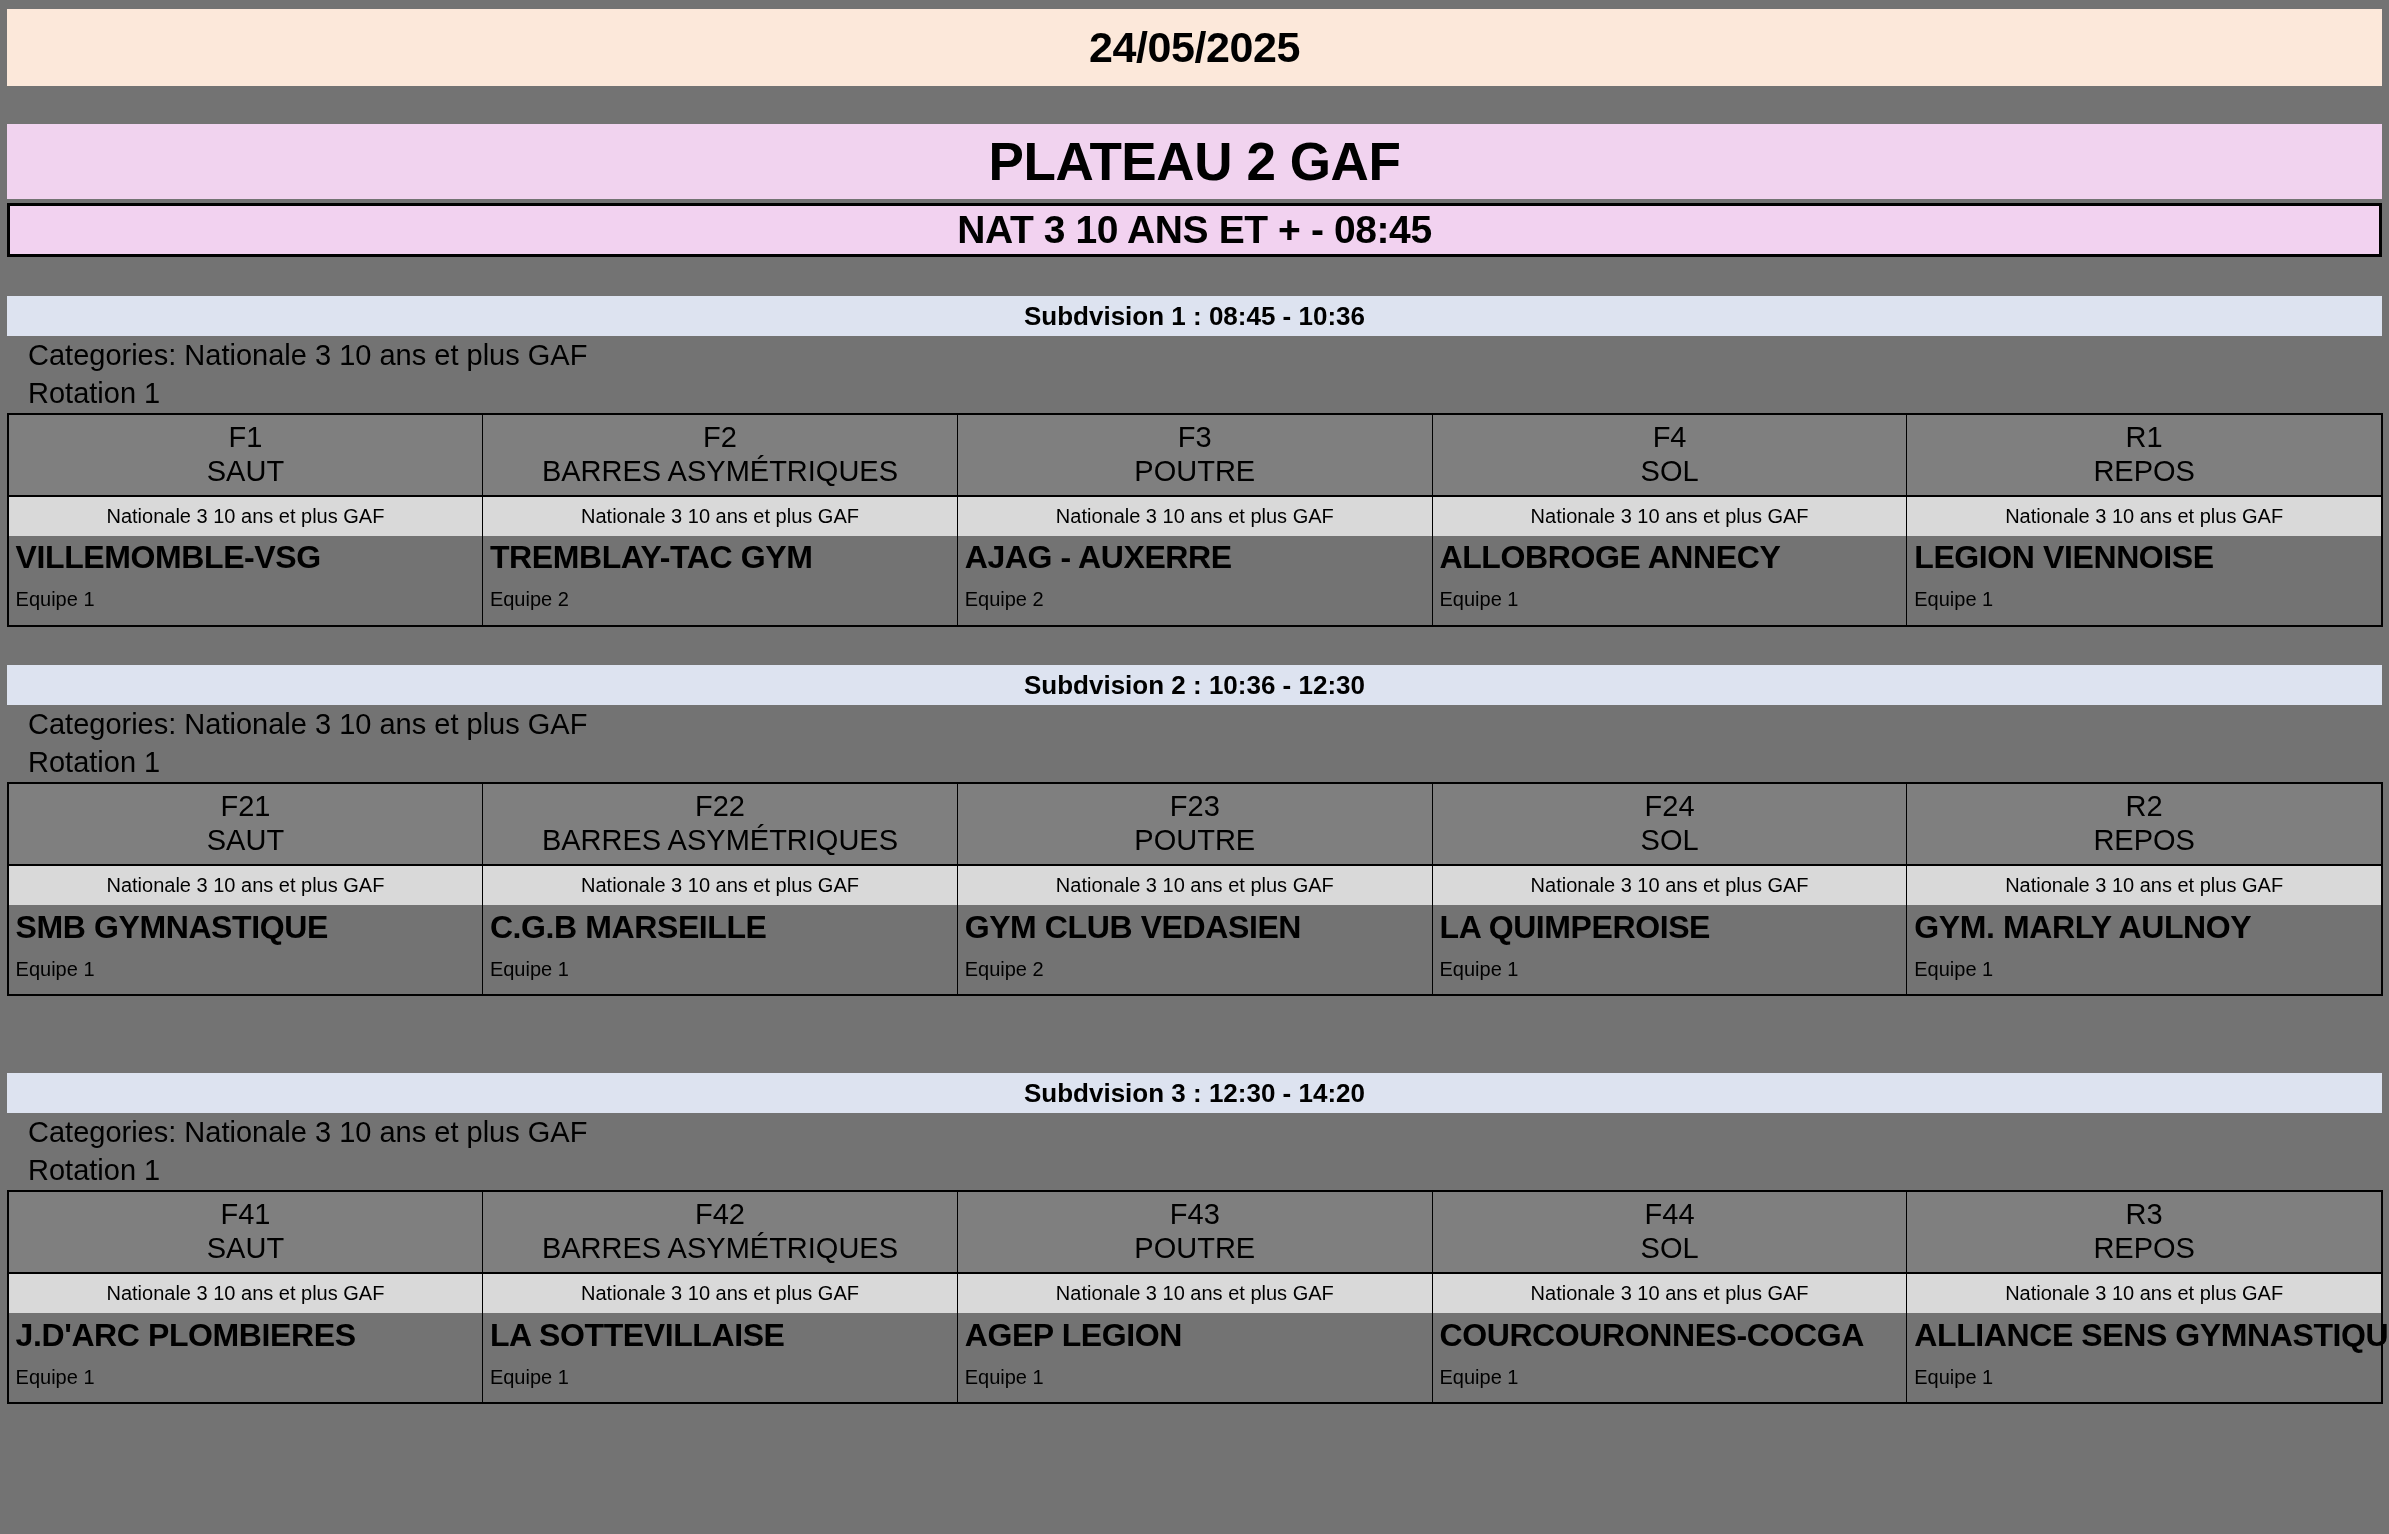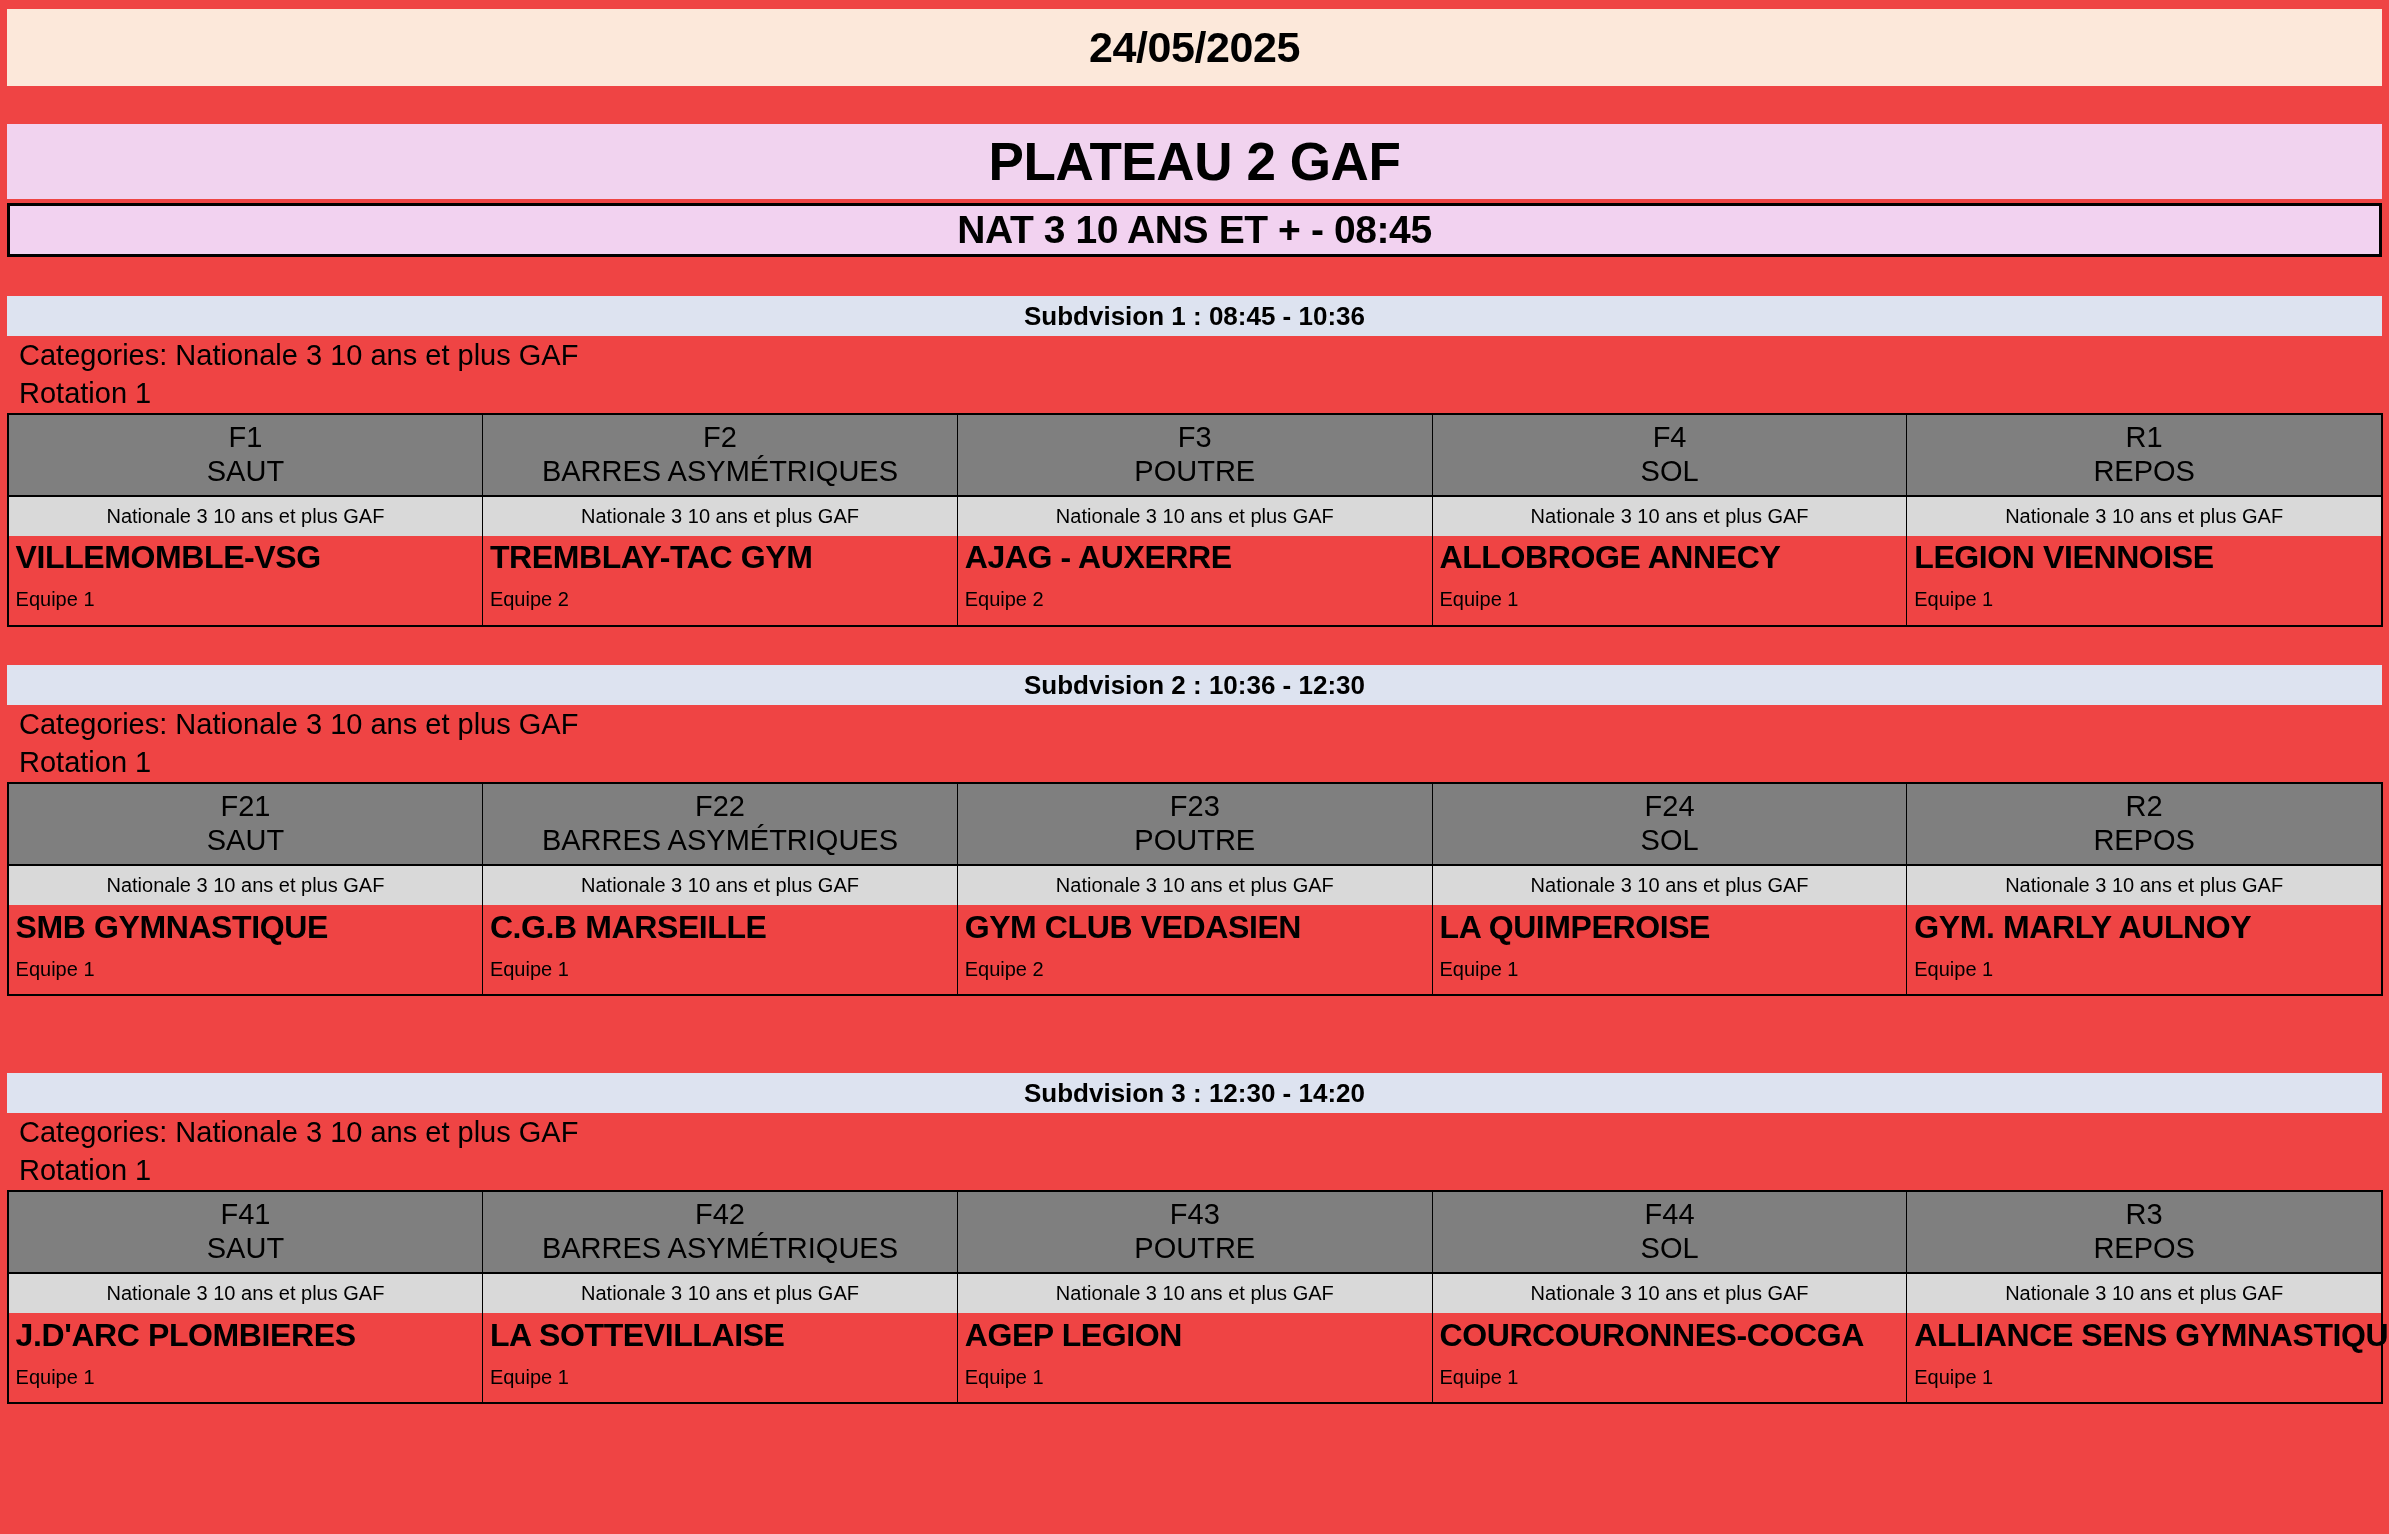--- a/index.html
+++ b/index.html
@@ -1,19 +1,19 @@
 <!DOCTYPE html>
 <html style="font-size:13.7px"><head>
 <meta charset="utf-8">
 <style>
   html, body { margin: 0; padding: 0; background: #ffffff; }
   .page {
     width: 2389px;
     height: 1535px;
-    background: #ef4444;
+    background: #737373;
     color: #000;
     font-family: "Liberation Sans", sans-serif;
     overflow: hidden;
   }
   .bar {
     margin: 0 6.8px;
     text-align: center;
     font-weight: bold;
     letter-spacing: -0.4px;
   }
@@ -48,21 +48,21 @@
     text-align: center;
     font-weight: bold;
     font-size: 26px;
   }
   .subdiv-1 { margin-top: 39px; }
   .subdiv-2 { margin-top: 38px; }
   .subdiv-3 { margin-top: 77px; }
   .meta-line {
     font-size: 29px;
     line-height: 38px;
-    padding-left: 19px;
+    padding-left: 28px;
   }
   .sched {
     border-collapse: collapse;
     table-layout: fixed;
     width: 2376px;
     margin: 1.7px 6.8px 0 6.8px;
     border: 2.6px solid #000;
   }
   .sched th {
     background: #7F7F7F;

